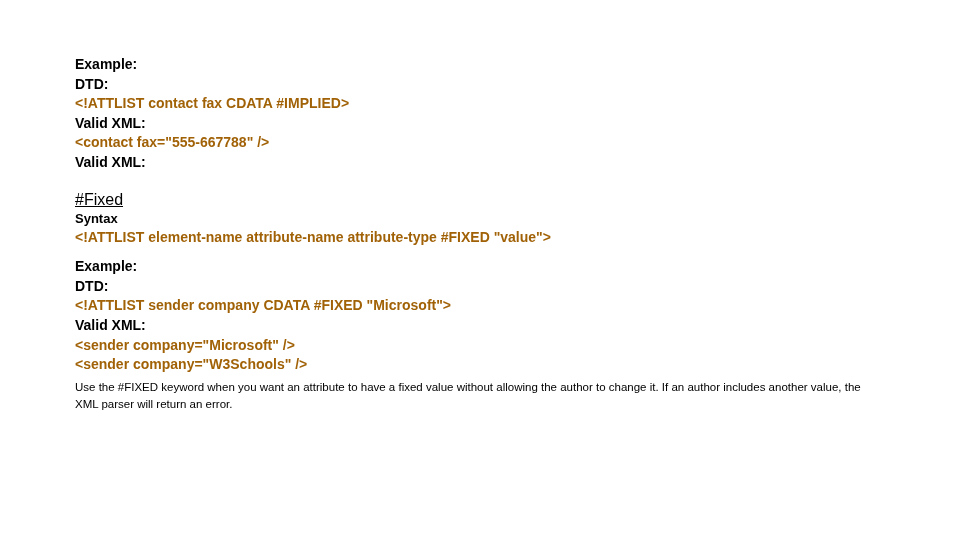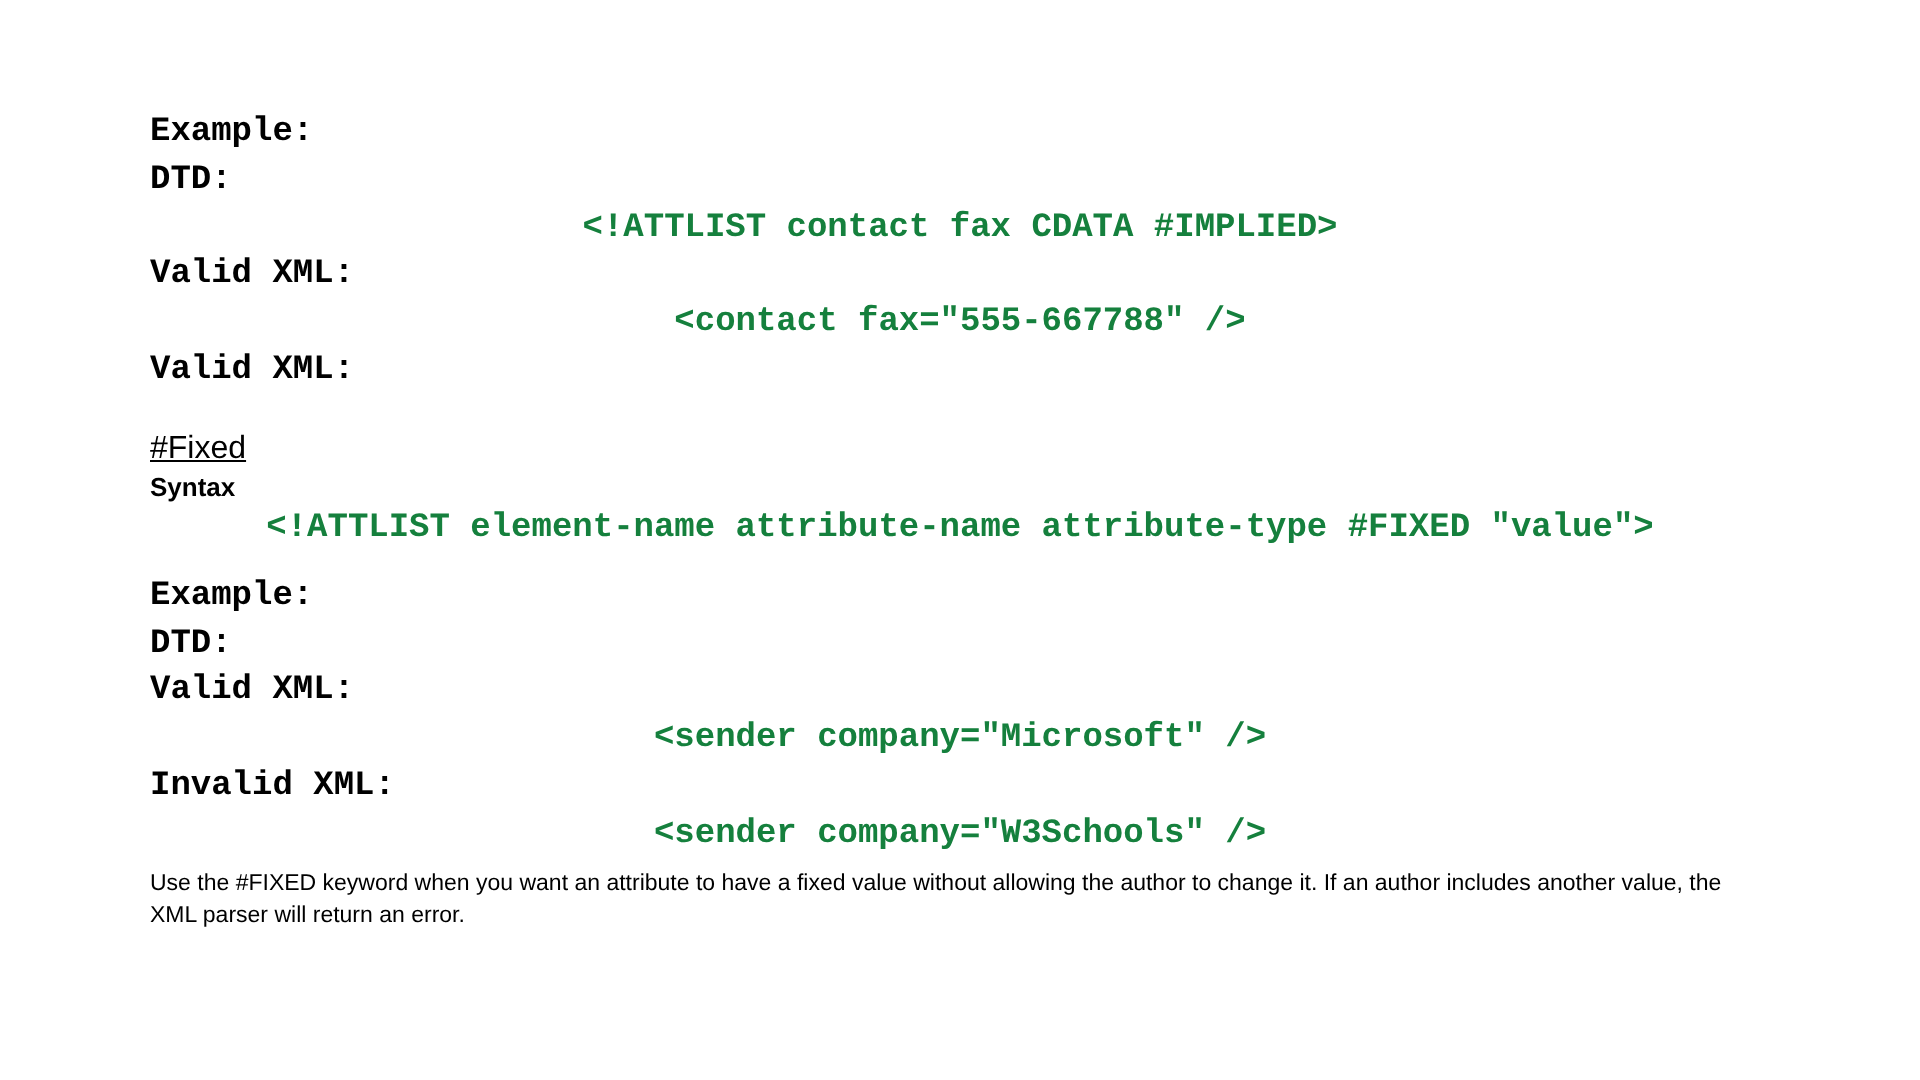--- a/index.html
+++ b/index.html
@@ -6,26 +6,26 @@
   body {
     background: #fff;
     font-family: Verdana, Geneva, sans-serif;
     font-size: 12px;
     color: #000;
     padding: 55px 75px;
     width: 960px;
     height: 540px;
   }
   .mono {
-    font-family: Liberation Mono, monospace;
-    font-size: 17px;
+    font-family: Liberation Sans, sans-serif;
+    font-size: 14px;
     line-height: 1.4;
     font-weight: bold;
   }
-  .red { color: #15803d; text-align: center; }
+  .red { color: #a16207; }
   .heading {
     font-family: Verdana, Geneva, sans-serif;
     font-size: 16px;
     font-weight: normal;
     text-decoration: underline;
     margin-top: 16px;
     line-height: 1.35;
   }
   .subheading {
     font-family: Verdana, Geneva, sans-serif;
@@ -55,19 +55,19 @@
   <div>Valid XML:</div>
 </div>
 
 <div class="heading">#Fixed</div>
 <div class="subheading">Syntax</div>
 <div class="mono red">&lt;!ATTLIST element-name attribute-name attribute-type #FIXED "value"&gt;</div>
 
 <div class="mono block sec2">
   <div>Example:</div>
   <div>DTD:</div>
+  <div class="red">&lt;!ATTLIST sender company CDATA #FIXED "Microsoft"&gt;</div>
   <div>Valid XML:</div>
   <div class="red">&lt;sender company="Microsoft" /&gt;</div>
-  <div>Invalid XML:</div>
   <div class="red">&lt;sender company="W3Schools" /&gt;</div>
 </div>
 
 <div class="paragraph">Use the #FIXED keyword when you want an attribute to have a fixed value without allowing the author to change it. If an author includes another value, the XML parser will return an error.</div>
 
 </body></html>

